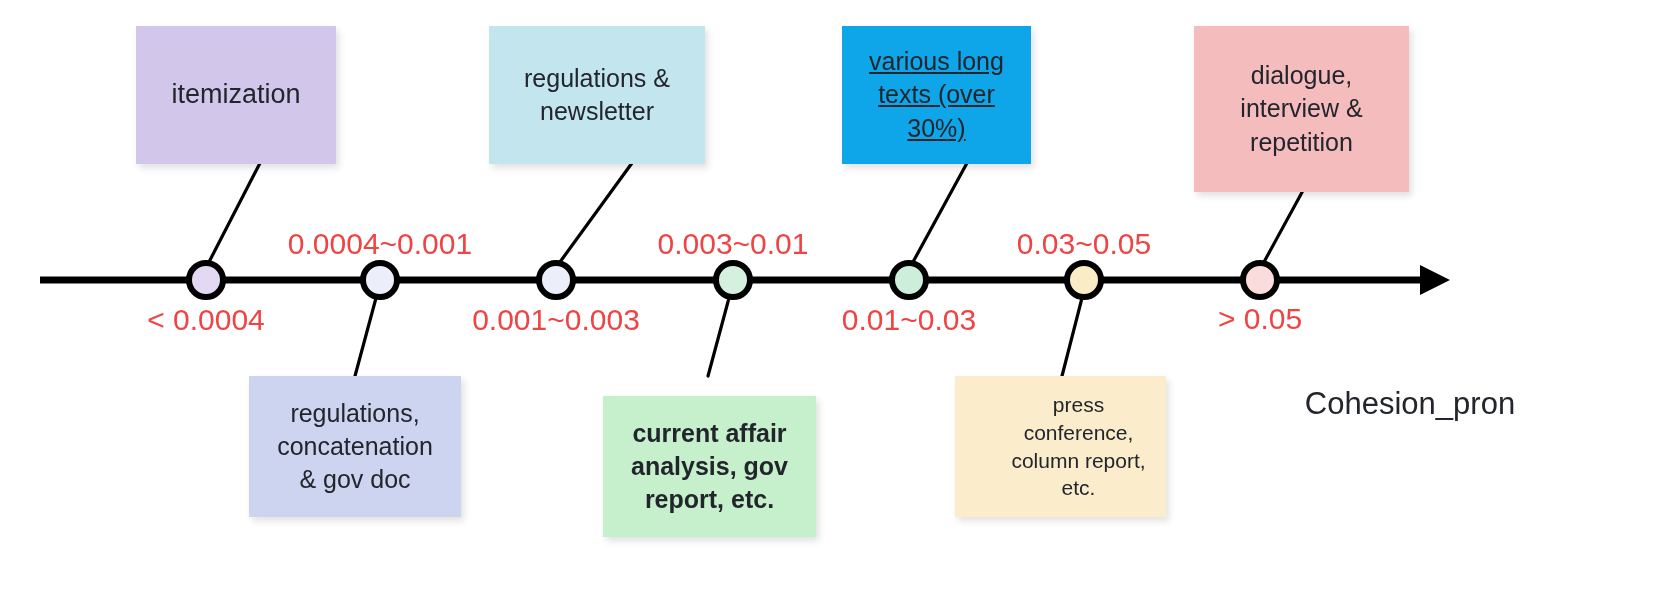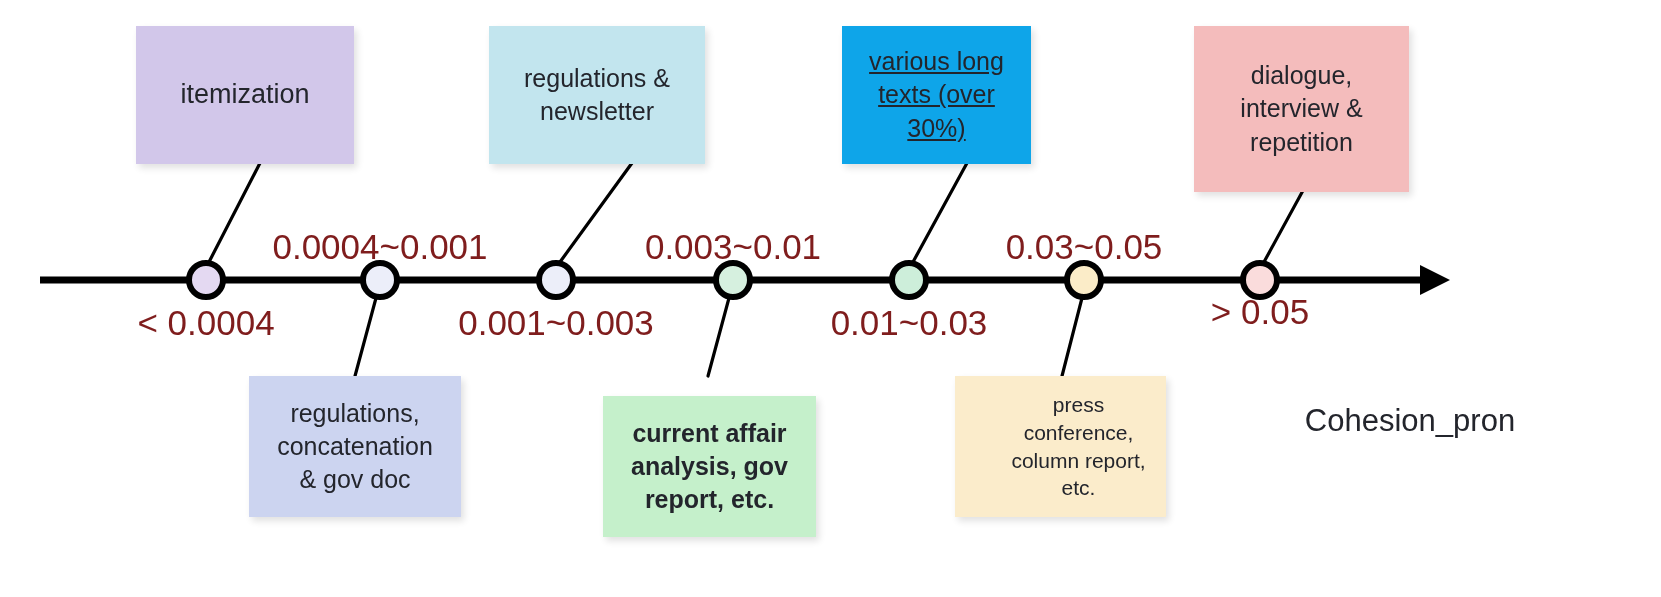--- a/index.html
+++ b/index.html
@@ -44,35 +44,34 @@
   #axis-layer {
     position: absolute;
     left: 0; top: 0;
     width: 1661px;
     height: 597px;
   }
 
   
   .tick-label {
     position: absolute;
-    font-size: 35px;
-    color: #7f1d1d;
+    font-size: 30px;
+    color: #ef4444;
     white-space: nowrap;
     text-align: right;
     transform: translateX(-50%);
   }
 
   
   #series-title {
     position: absolute;
     font-size: 31px;
     color: #23252c;
     white-space: nowrap;
     transform: translateX(-50%);
-    margin-top: 17px;
   }
 </style>
 </head>
 <body>
 
 <div id="stage">
 
   <svg id="axis-layer" viewBox="0 0 1661 597" xmlns="http://www.w3.org/2000/svg">
     <g id="leaders">
         <line x1="260" y1="163" x2="209" y2="262" stroke="#000000" stroke-width="3.2" stroke-linecap="round"></line>
@@ -98,25 +97,25 @@
       </g>
   </svg>
 
   <div id="tick-layer">
       <div class="tick-label" style="left: 206px; top: 303px;">&lt; 0.0004</div>
       <div class="tick-label" style="left: 380px; top: 227px;">0.0004~0.001</div>
       <div class="tick-label" style="left: 556px; top: 303px;">0.001~0.003</div>
       <div class="tick-label" style="left: 733px; top: 227px;">0.003~0.01</div>
       <div class="tick-label" style="left: 909px; top: 303px;">0.01~0.03</div>
       <div class="tick-label" style="left: 1084px; top: 227px;">0.03~0.05</div>
-      <div class="tick-label" style="left: 1260px; top: 292px;">&gt; 0.05</div>
+      <div class="tick-label" style="left: 1260px; top: 302px;">&gt; 0.05</div>
     </div>
 
   <div id="callout-layer">
-      <div class="callout cal-lg" style="left: 136px; top: 26px; width: 218px; height: 138px; background: rgb(210, 199, 234);">
+      <div class="callout cal-lg" style="left: 136px; top: 26px; width: 200px; height: 138px; background: rgb(210, 199, 234);">
         <span class="callout-text">itemization</span>
       </div>
       <div class="callout cal-md" style="left: 249px; top: 376px; width: 212px; height: 141px; background: rgb(204, 212, 240);">
         <span class="callout-text">regulations,
 concatenation
 &amp; gov doc</span>
       </div>
       <div class="callout cal-md" style="left: 489px; top: 26px; width: 216px; height: 138px; background: rgb(194, 229, 238);">
         <span class="callout-text">regulations &amp;
 newsletter</span>

